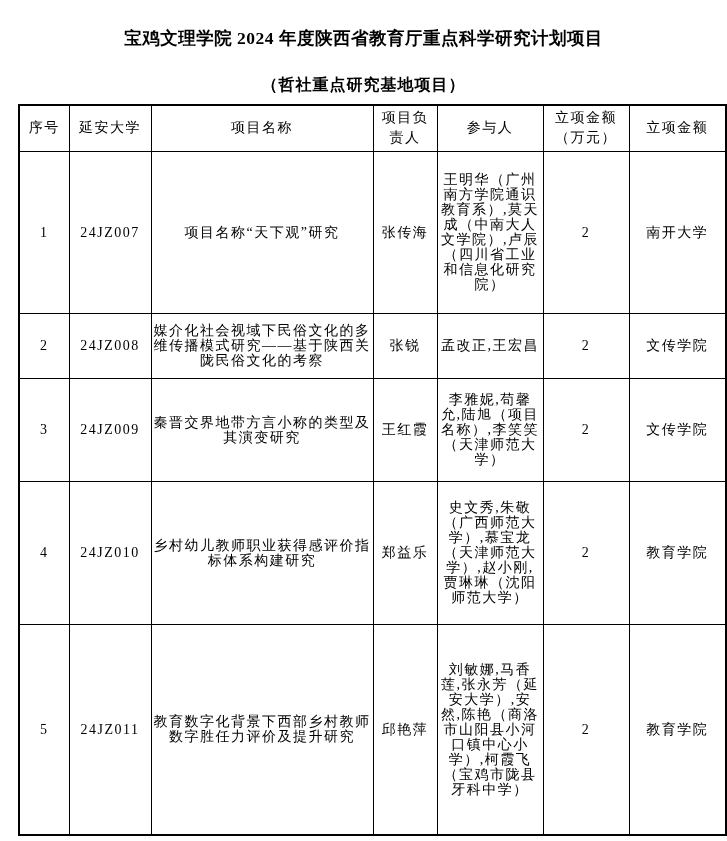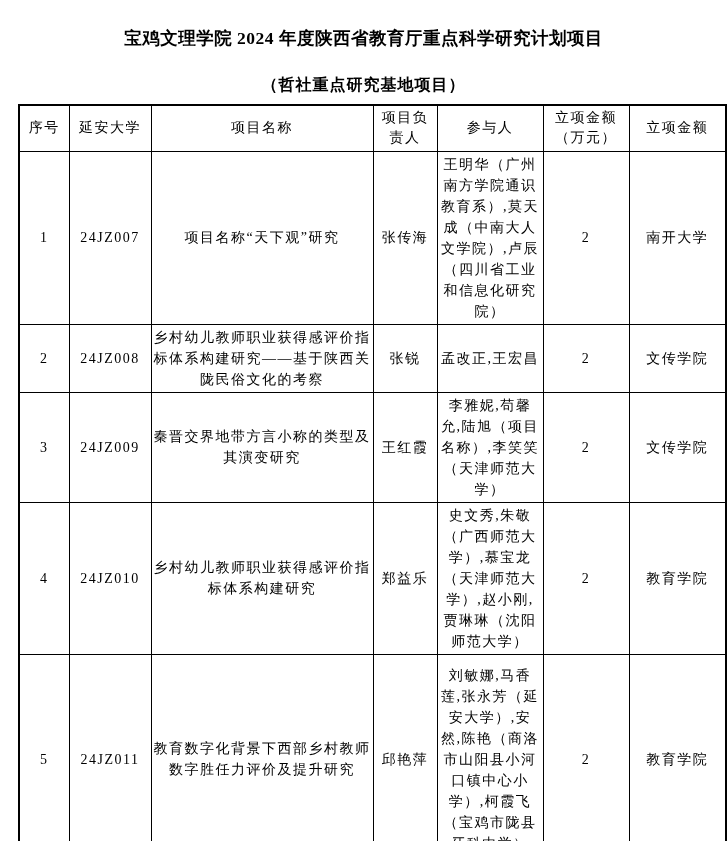--- a/index.html
+++ b/index.html
@@ -40,21 +40,21 @@
     border: 2px solid #000000;
   }
   table.projects th,
   table.projects td {
     border: 1px solid #000000;
     text-align: center;
     vertical-align: middle;
     font-size: 14px;
     font-weight: normal;
     letter-spacing: 1.5px;
-    line-height: 21px;
+    line-height: 15px;
     padding: 2px;
     overflow: hidden;
     box-sizing: border-box;
   }
   table.projects th {
     white-space: pre-line;
     line-height: 20px;
   }
   td.cell-name {
     text-align: left;
@@ -105,21 +105,21 @@
         <td>24JZ007</td>
         <td class="cell-name">项目名称“天下观”研究</td>
         <td>张传海</td>
         <td>王明华（广州南方学院通识教育系）,莫天成（中南大人文学院）,卢辰（四川省工业和信息化研究院）</td>
         <td>2</td>
         <td>南开大学</td>
       </tr>
       <tr class="row-2">
         <td>2</td>
         <td>24JZ008</td>
-        <td class="cell-name">乡村幼儿教师职业获得感评价指标体系构建研究——基于陕西关陇民俗文化的考察</td>
+        <td class="cell-name">媒介化社会视域下民俗文化的多维传播模式研究——基于陕西关陇民俗文化的考察</td>
         <td>张锐</td>
         <td>孟改正,王宏昌</td>
         <td>2</td>
         <td>文传学院</td>
       </tr>
       <tr class="row-3">
         <td>3</td>
         <td>24JZ009</td>
         <td class="cell-name">秦晋交界地带方言小称的类型及其演变研究</td>
         <td>王红霞</td>

